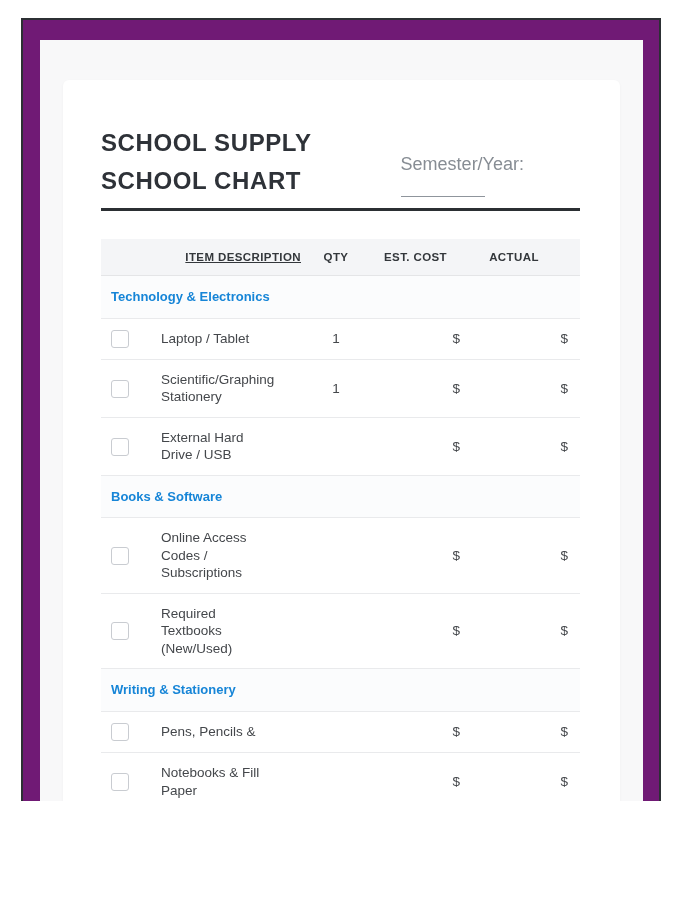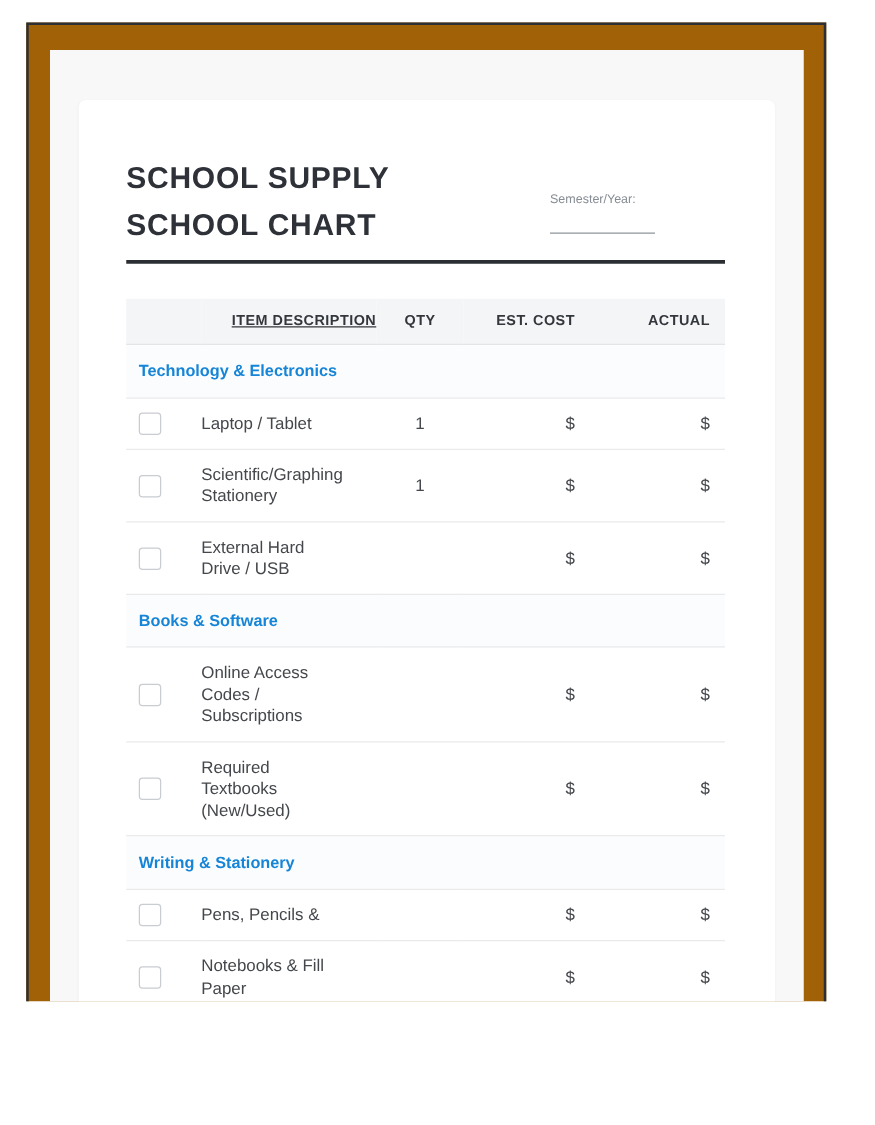--- a/index.html
+++ b/index.html
@@ -4,49 +4,49 @@
 <style>
   html,body{margin:0;padding:0;}
   body{
     width:700px;height:900px;background:#ffffff;
     font-family:"Liberation Sans", sans-serif;
     -webkit-font-smoothing:antialiased;
   }
   .viewport{position:relative;width:700px;height:801px;overflow:hidden;background:#ffffff;}
   .frame{
     position:absolute;left:21px;top:18px;width:640px;height:860px;
-    box-sizing:border-box;border:2px solid #2c3034;background:#a16207;
+    box-sizing:border-box;border:2px solid #2c3034;background:#701a75;
   }
   .page-bg{
     position:absolute;left:17px;right:16px;top:20px;bottom:-60px;
     background:#f8f8f9;padding-top:40px;box-sizing:border-box;
   }
   .card{
     width:557px;margin:0 auto;background:#ffffff;border-radius:6px;
     box-sizing:border-box;padding:44px 40px 80px 38px;
     box-shadow:0 1px 3px rgba(0,0,0,0.04);
   }
   .doc-header{display:flex;justify-content:space-between;align-items:flex-start;}
   .title{
     margin:0;font-size:24px;font-weight:bold;color:#2e3238;
     letter-spacing:0.6px;line-height:38px;
   }
   .semester{margin-top:30px;margin-right:56px;flex:0 0 auto;}
-  .semester-label{font-size:10px;color:#878d94;white-space:nowrap;}
+  .semester-label{font-size:18px;color:#878d94;white-space:nowrap;}
   .semester-line{width:84px;height:21px;border-bottom:1.5px solid #8f959c;}
   .divider{border:none;border-top:3px solid #2b2f33;margin:8px 0 0 0;}
   table{width:100%;border-collapse:collapse;table-layout:fixed;margin-top:28px;}
   thead th{
     background:#f4f5f7;font-size:11.5px;font-weight:bold;color:#33373b;
     letter-spacing:0.4px;padding:11px 0;border-bottom:1px solid #e4e5e7;
     line-height:14px;
   }
   th.h-desc{text-align:right;text-decoration:underline;}
   th.h-qty{text-align:center;}
-  th.h-money{text-align:right;}
+  th.h-money{text-align:center;}
   th.h-actual{padding-right:12px;}
   tbody td{
     font-size:13.5px;color:#44474b;padding:11px 0;line-height:17.5px;
     border-bottom:1px solid #e9eaec;vertical-align:middle;
   }
   tr.section-row td{
     color:#1685d7;font-weight:bold;font-size:13px;
     padding:12px 0 12px 10px;background:#fbfcfd;
   }
   td.desc-cell{padding-right:24px;}

